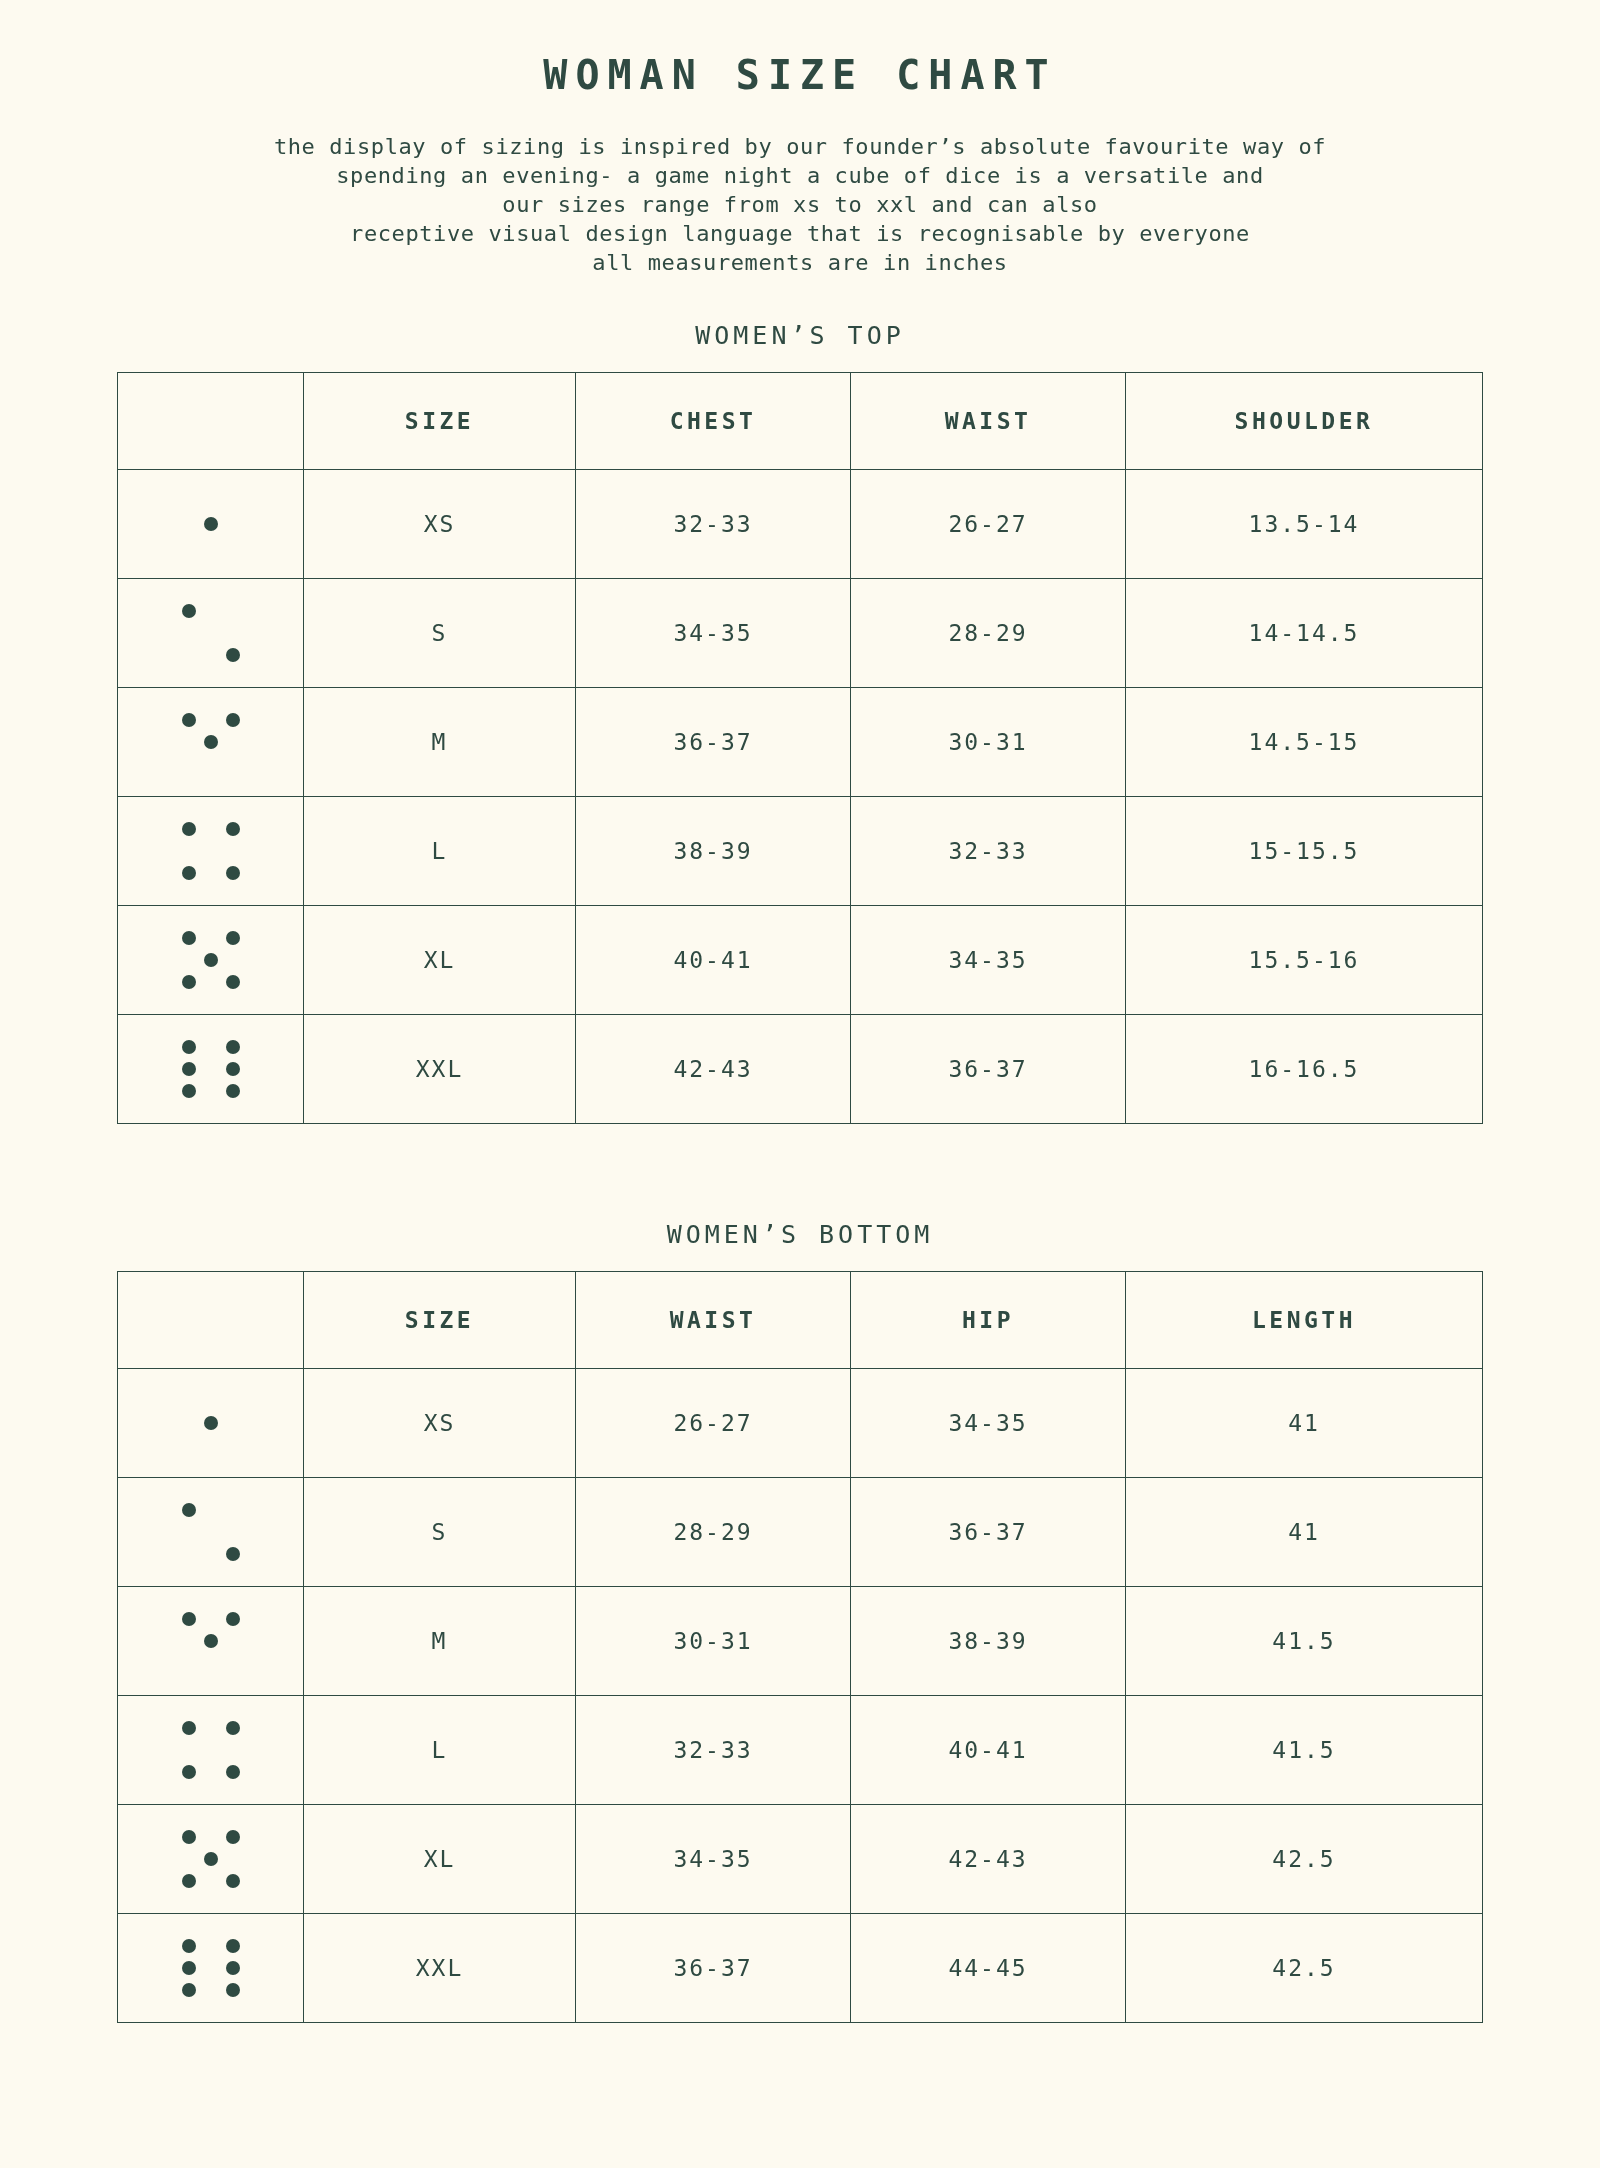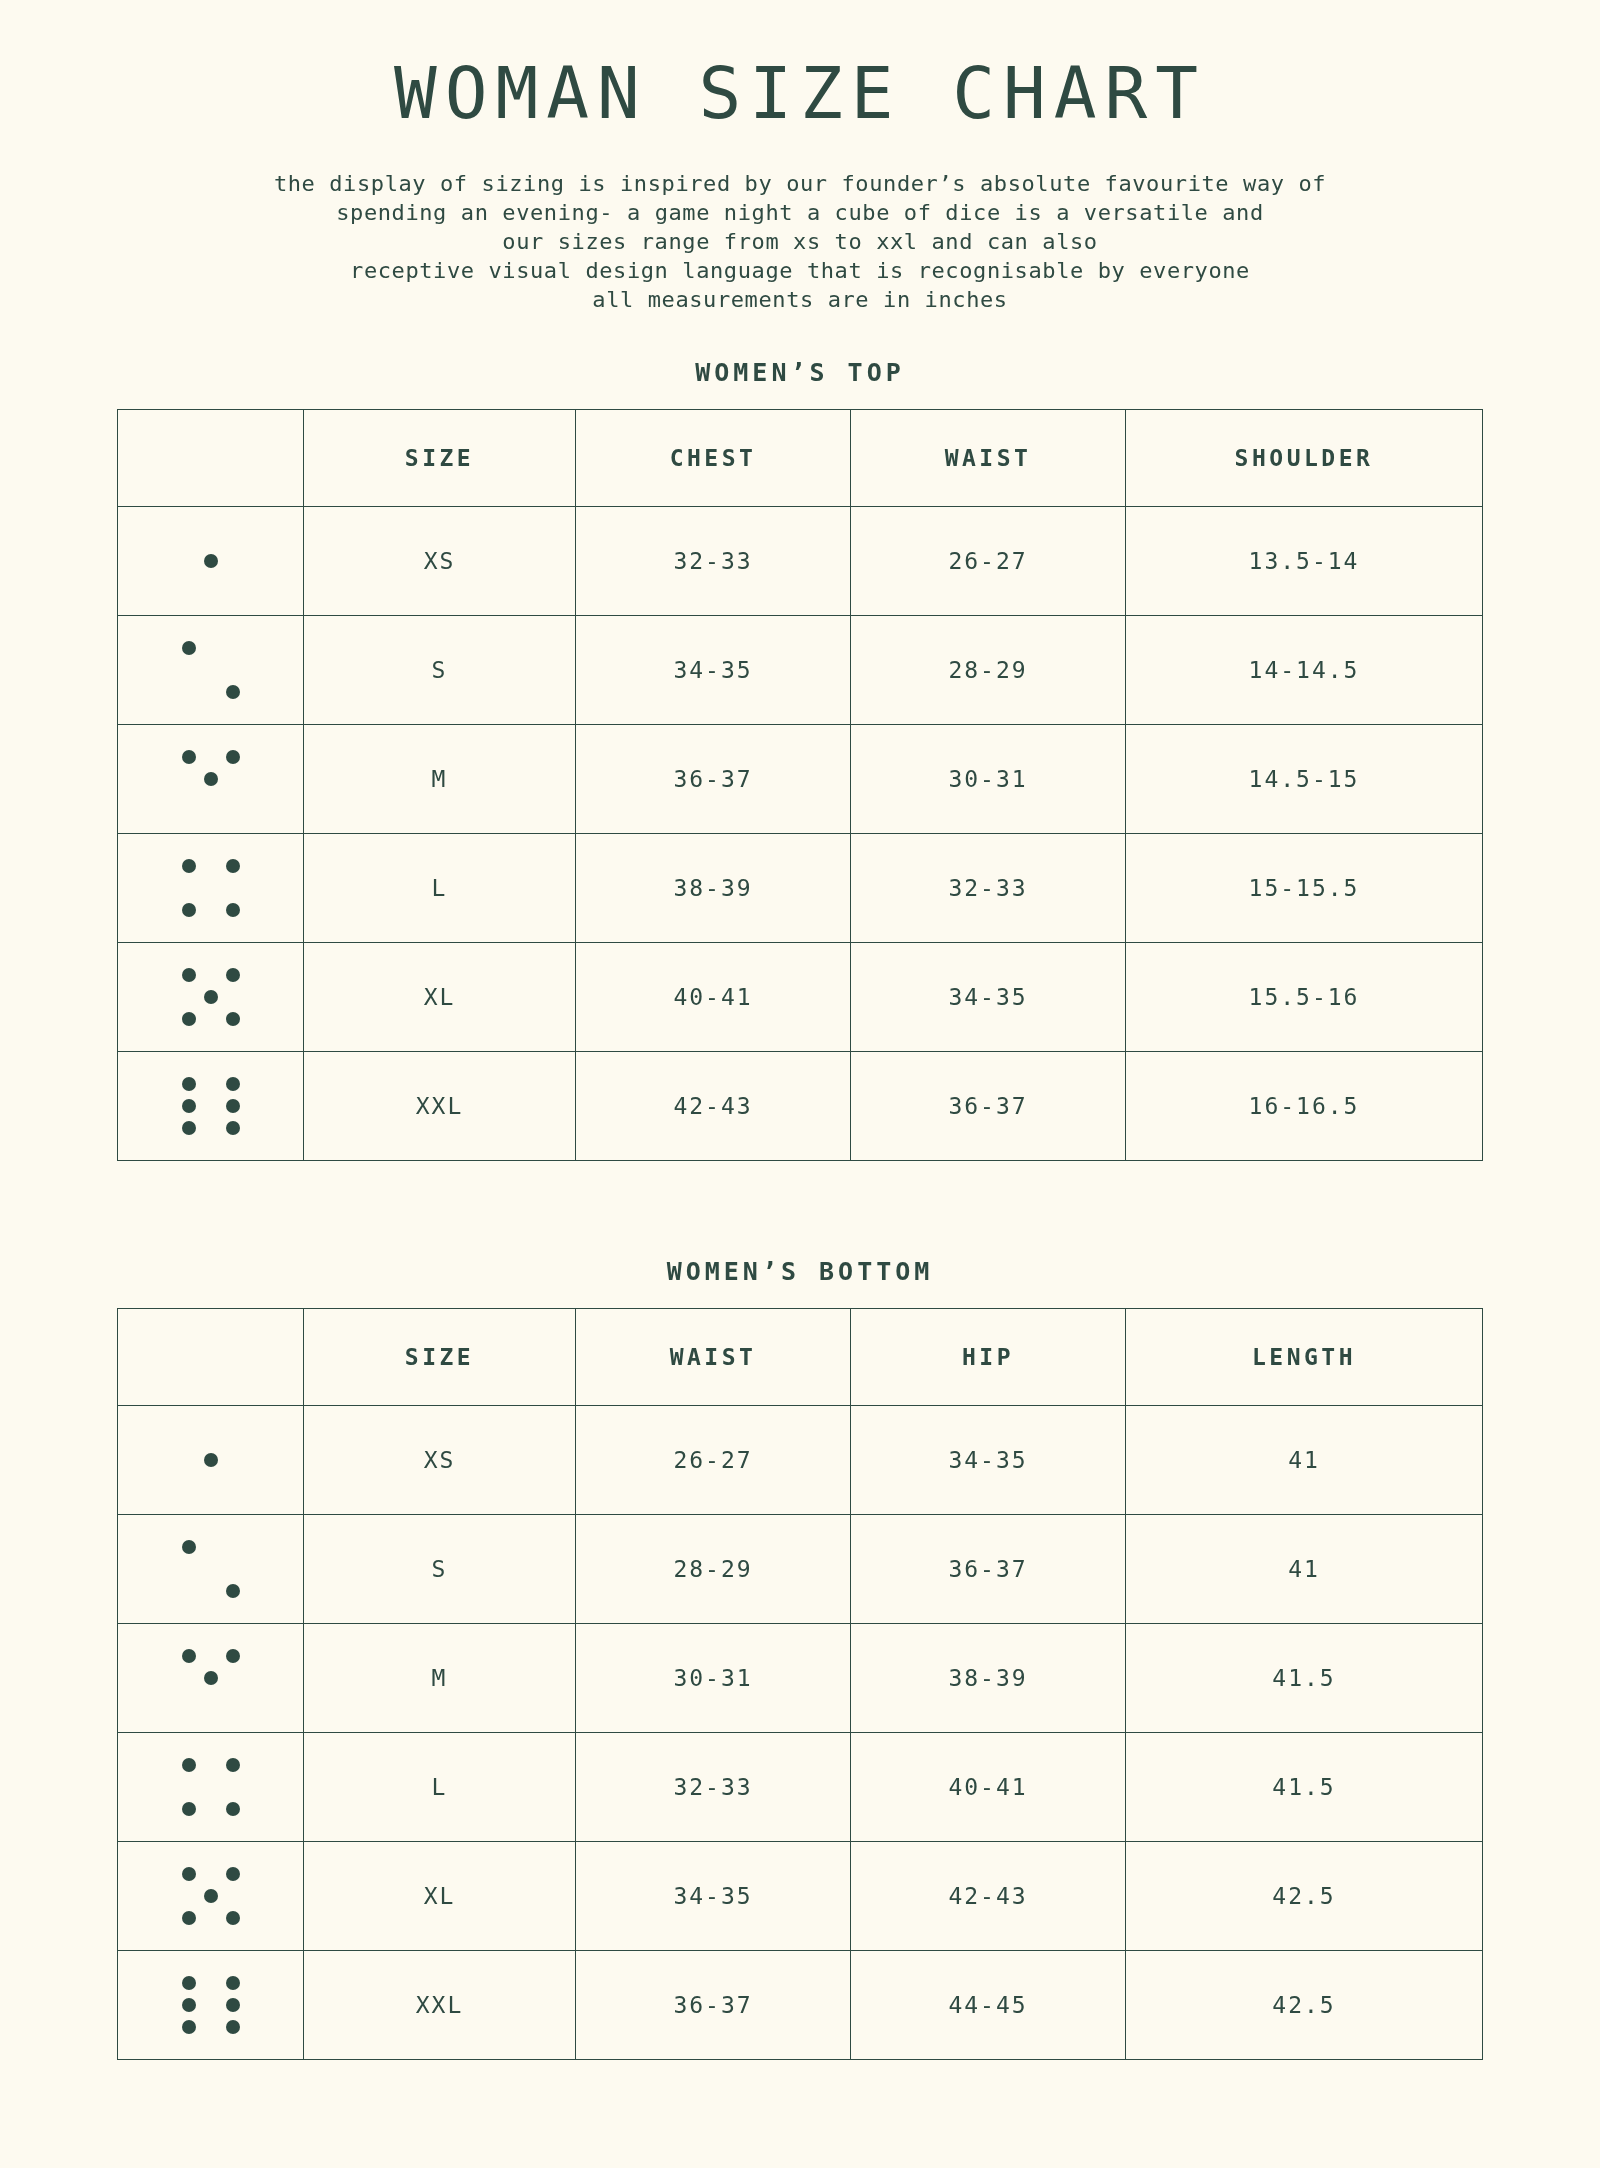--- a/index.html
+++ b/index.html
@@ -15,41 +15,41 @@
   }
   .page {
     width: 1600px;
     min-height: 2168px;
     box-sizing: border-box;
     padding: 30px 115px 60px 115px;
     background: #fdfaf0;
   }
   .main-title {
     text-align: center;
-    font-size: 71px;
+    font-size: 40px;
     letter-spacing: 8px;
-    font-weight: normal;
+    font-weight: bold;
     color: #2f4a42;
     margin: 22px 0 34px 0;
     font-family: "DejaVu Sans Mono", monospace;
   }
   .intro {
     text-align: center;
     font-size: 22px;
     line-height: 29px;
     letter-spacing: 0.6px;
     color: #2f4a42;
     margin: 0 auto 44px auto;
     width: 1160px;
   }
   .section-title {
     text-align: center;
     font-size: 25px;
     letter-spacing: 4px;
-    font-weight: bold;
+    font-weight: normal;
     color: #2f4a42;
     margin: 0 0 22px 0;
   }
   table.size-table {
     border-collapse: collapse;
     width: 1365px;
     margin: 0 auto;
     table-layout: fixed;
     border-radius: 23px;
   }

